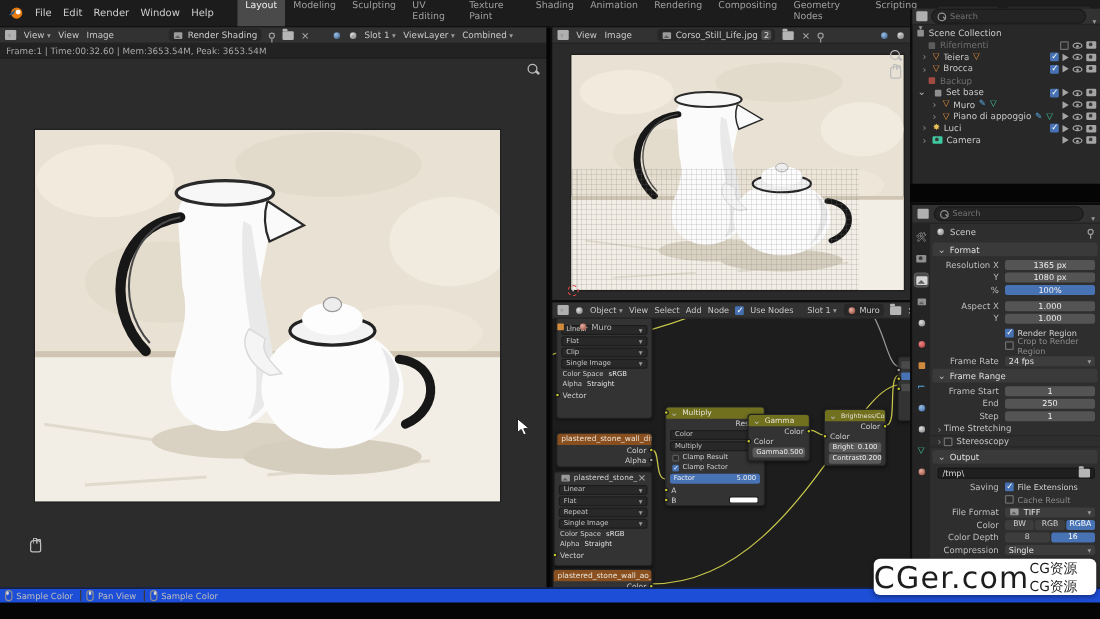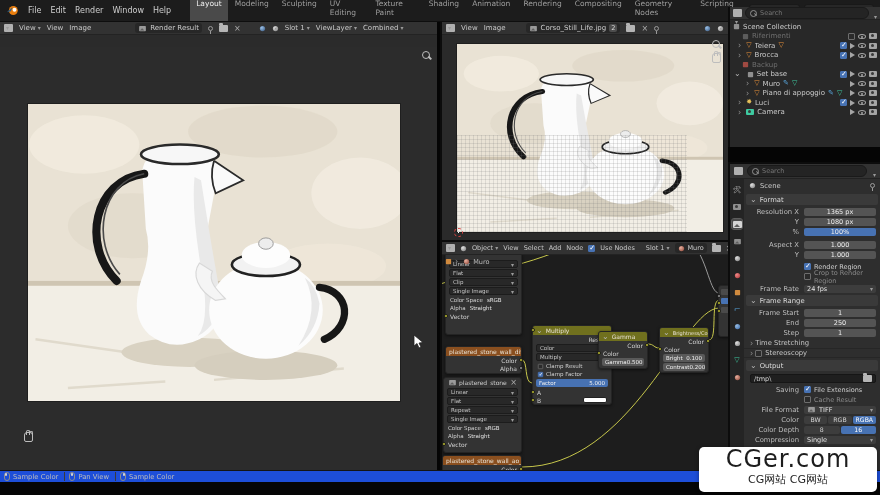--- a/index.html
+++ b/index.html
@@ -111,21 +111,21 @@
   .pdrop{flex:1;height:8px;background:#3d3d3d;border-radius:2px;display:flex;align-items:center;justify-content:space-between;padding:0 3px;color:#e3e3e3;font-size:6.5px}
   .pchk{flex:1;display:flex;align-items:center;gap:3px;font-size:6.5px;color:#cfcfcf}
   .seg{flex:1;display:flex;gap:1px}
   .seg span{flex:1;height:8px;background:#3d3d3d;border-radius:2px;display:flex;align-items:center;justify-content:center;font-size:6.2px;color:#d5d5d5}
   .seg span.active{background:#4772b3;color:#fff}
   .pathfield{flex:1;height:9px;background:#1f1f1f;border:1px solid #161616;border-radius:2px;display:flex;align-items:center;justify-content:space-between;padding:0 3px;color:#d9d9d9;font-size:6.5px}
   .collapse{display:flex;align-items:center;height:10px;padding:0 6px;color:#c5c5c5}
   
   .statusbar{left:0;top:470px;width:880px;height:12px;background:#1d4ed8;border-top:1px solid #141414;display:flex;align-items:center;gap:4px;padding:0 4px;font-size:6.8px;color:#bdbdbd}
   .hint{display:flex;align-items:center;gap:3px;border-right:1px solid #3a3a3a;padding-right:6px}
-  .watermark{left:699px;top:447px;width:178px;height:45px;background:#fff;border-radius:5px;display:flex;flex-direction:column;align-items:center;justify-content:flex-start;z-index:50;box-shadow:0 1px 4px rgba(0,0,0,.4)}
+  .watermark{left:699px;top:447px;width:178px;height:29px;background:#fff;border-radius:5px;display:flex;flex-direction:row;align-items:center;justify-content:space-between;z-index:50;box-shadow:0 1px 4px rgba(0,0,0,.4)}
   .wm-title{font-size:24px;color:#1d1d1d;letter-spacing:1px;line-height:24px}
   .wm-sub{font-size:11px;color:#1d1d1d;margin-top:1px}
   .mcursor{position:absolute;z-index:60}
 </style>
 </head>
 <body>
 
 <div id="app">
 
   <div class="abs topbar">
@@ -198,30 +198,33 @@
   </svg>
 
   <div class="abs render-ed">
     <div class="ed-head">
       <span class="edicon chev"></span>
       <span class="ehm chev">View</span>
       <span class="ehm">View</span>
       <span class="ehm">Image</span>
       <div class="namefield" style="margin-left:38px">
         <span class="i-img mini"></span>
-        <span>Render Result</span>
+        <span>Render Shading</span>
       </div>
       <span class="i-pin"></span>
       <span class="i-folder"></span>
       <span class="i-x"></span>
       <span class="i-ball mini" style="margin-left:12px;background:radial-gradient(circle at 35% 35%,#9bc1e8,#33527a)"></span>
       <span class="i-ball mini chev"></span>
       <span class="ehm chev">Slot 1</span>
       <span class="ehm chev">ViewLayer</span>
       <span class="ehm chev">Combined</span>
+    </div>
+    <div class="statsbar">
+      <span>Frame:1 | Time:00:32.60 | Mem:3653.54M, Peak: 3653.54M</span>
     </div>
     <div class="r-canvas">
       <svg class="sl-img" style="left:28px;top:57px" width="372" height="297" viewBox="3 5 234 183" preserveAspectRatio="xMidYMid slice">
           <use href="#still-life"></use>
         </svg>
       <span class="i-zoom" style="position:absolute;right:6px;top:3px"></span>
       <span class="i-hand" style="position:absolute;left:24px;bottom:28px"></span>
       <svg class="mcursor" style="left:413px;top:287px" width="11" height="15" viewBox="0 0 11 15">
           <path d="M1 1 L1 12 L4 9.5 L6 14 L8 13 L6 9 L10 8.5 Z" fill="#fff" stroke="#222" stroke-width=".8"></path>
         </svg>
@@ -777,16 +780,16 @@
         <span>Pan View</span>
       </span>
     <span class="hint" style="border-right:none">
         <span class="i-mouse r"></span>
         <span>Sample Color</span>
       </span>
   </div>
 
   <div class="abs watermark">
     <span class="wm-title">CGer.com</span>
-    <span class="wm-sub">CG网站 CG网站</span>
+    <span class="wm-sub">CG资源 CG资源</span>
   </div>
 
 </div>
 
 </body></html>

